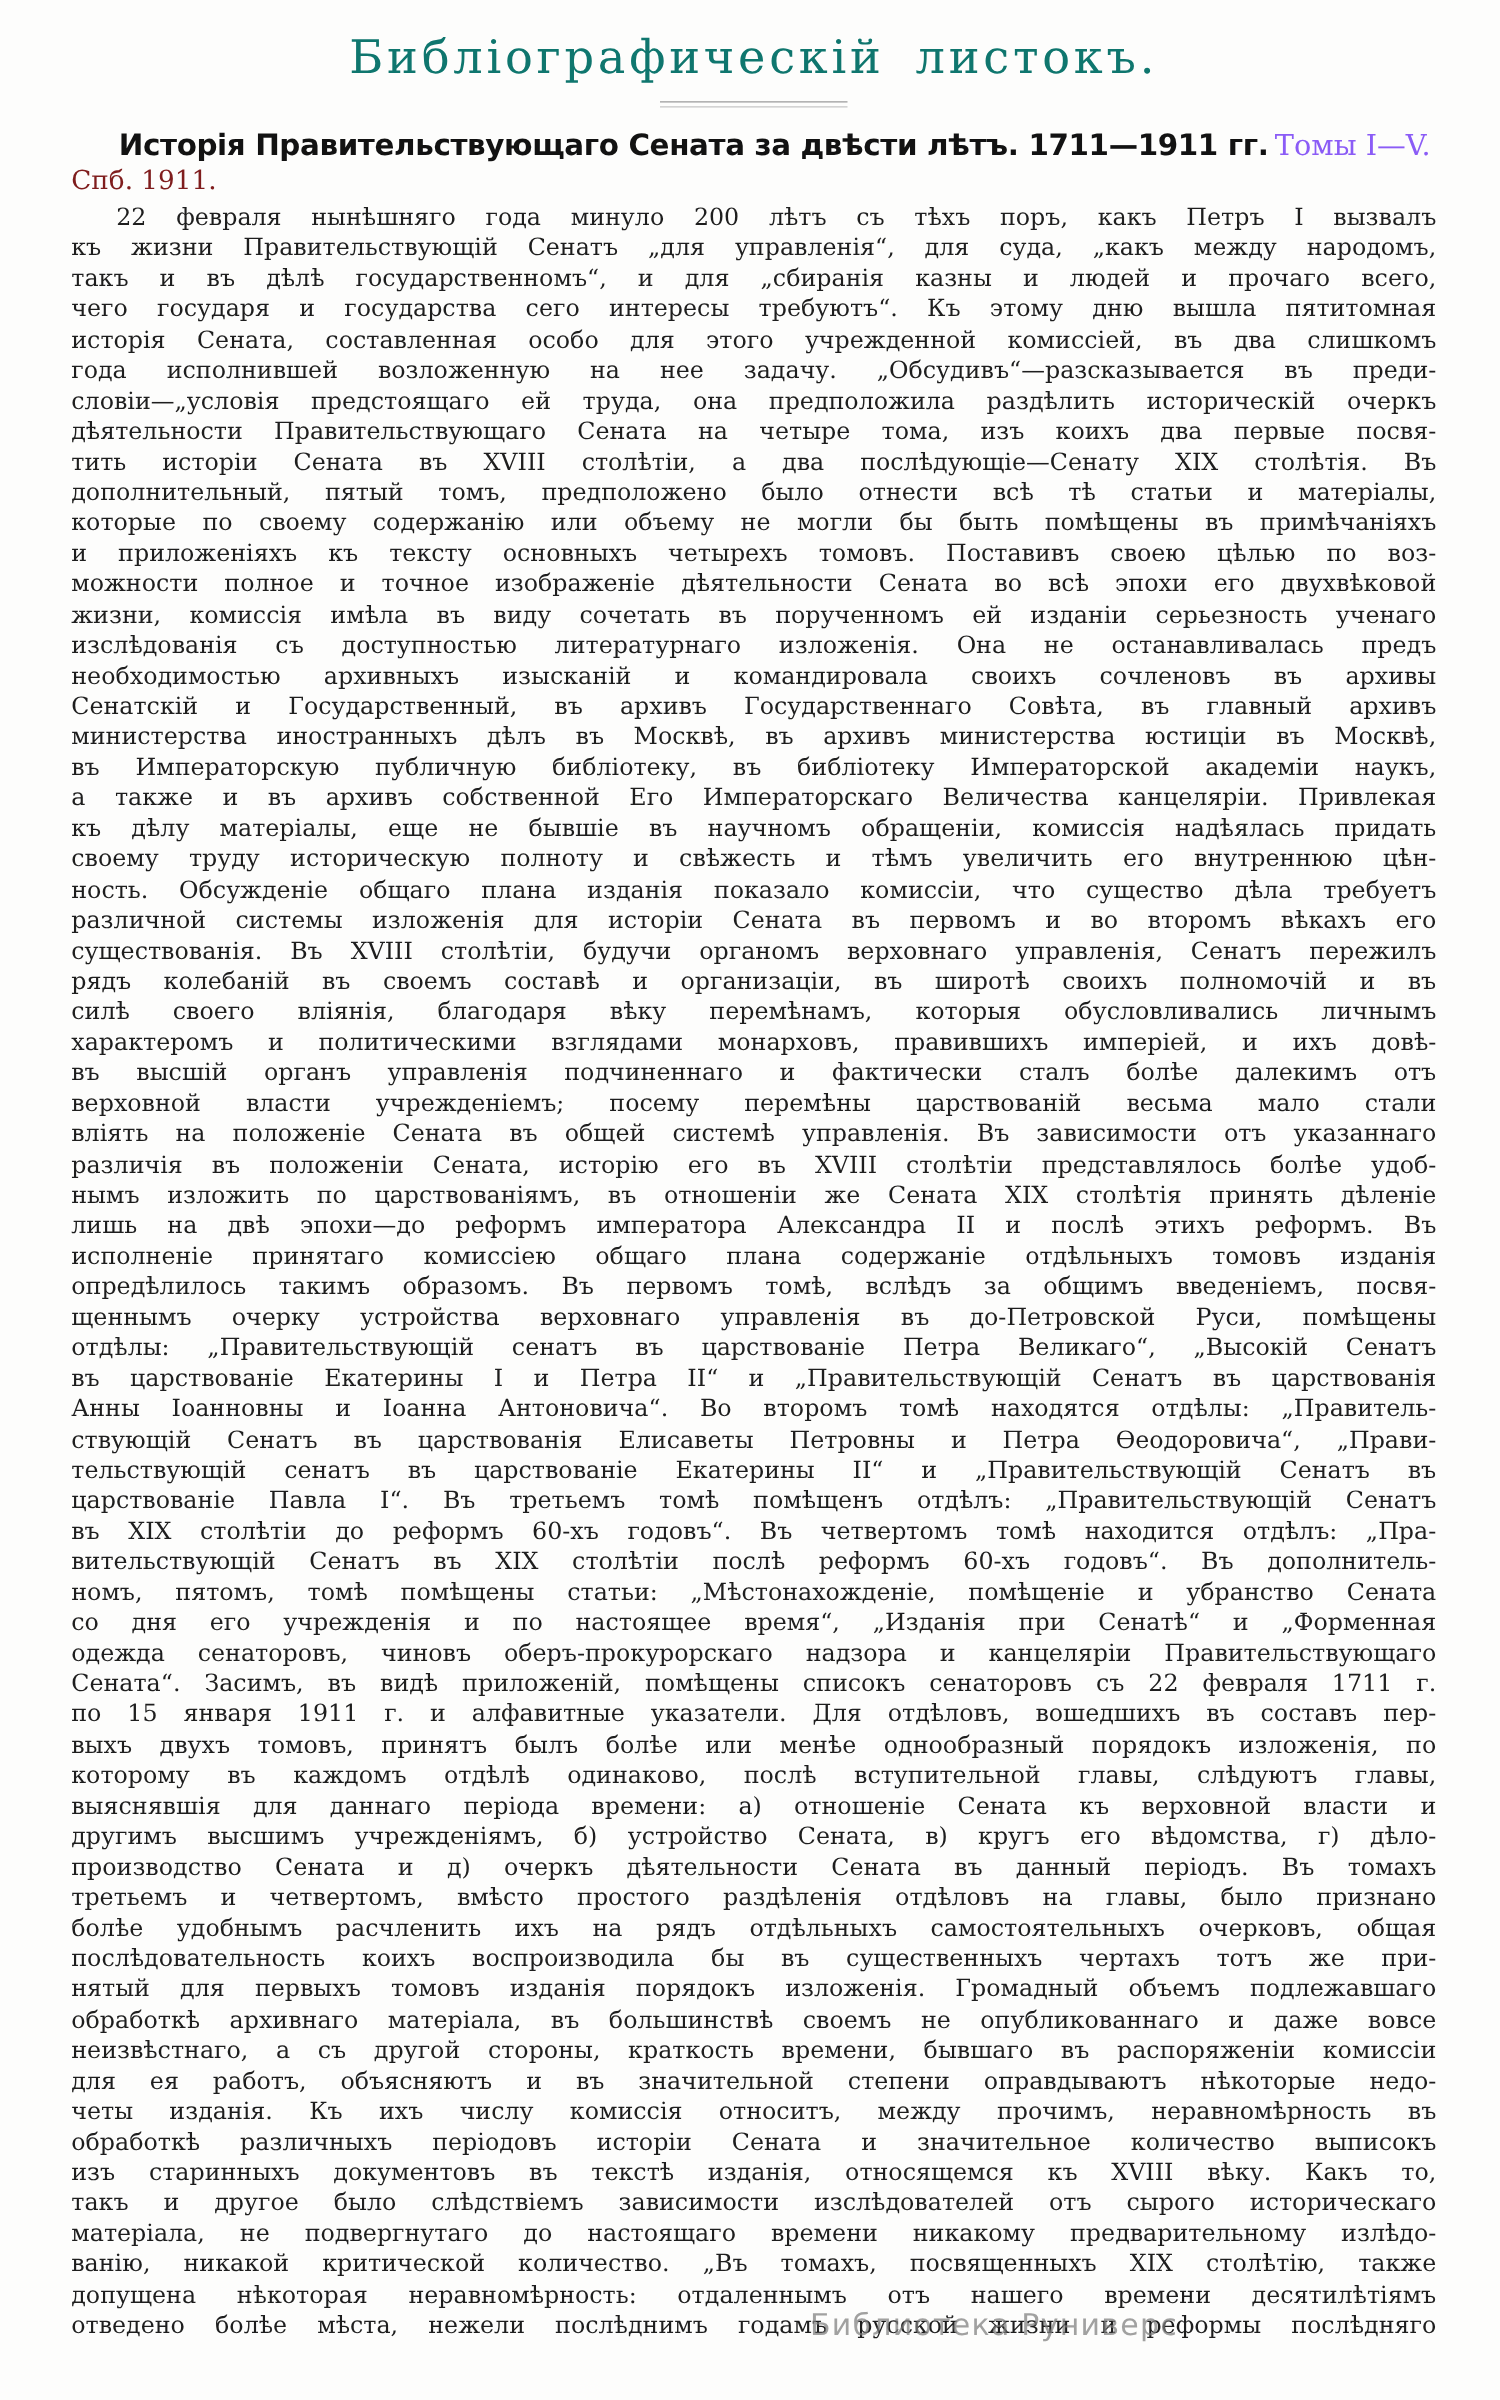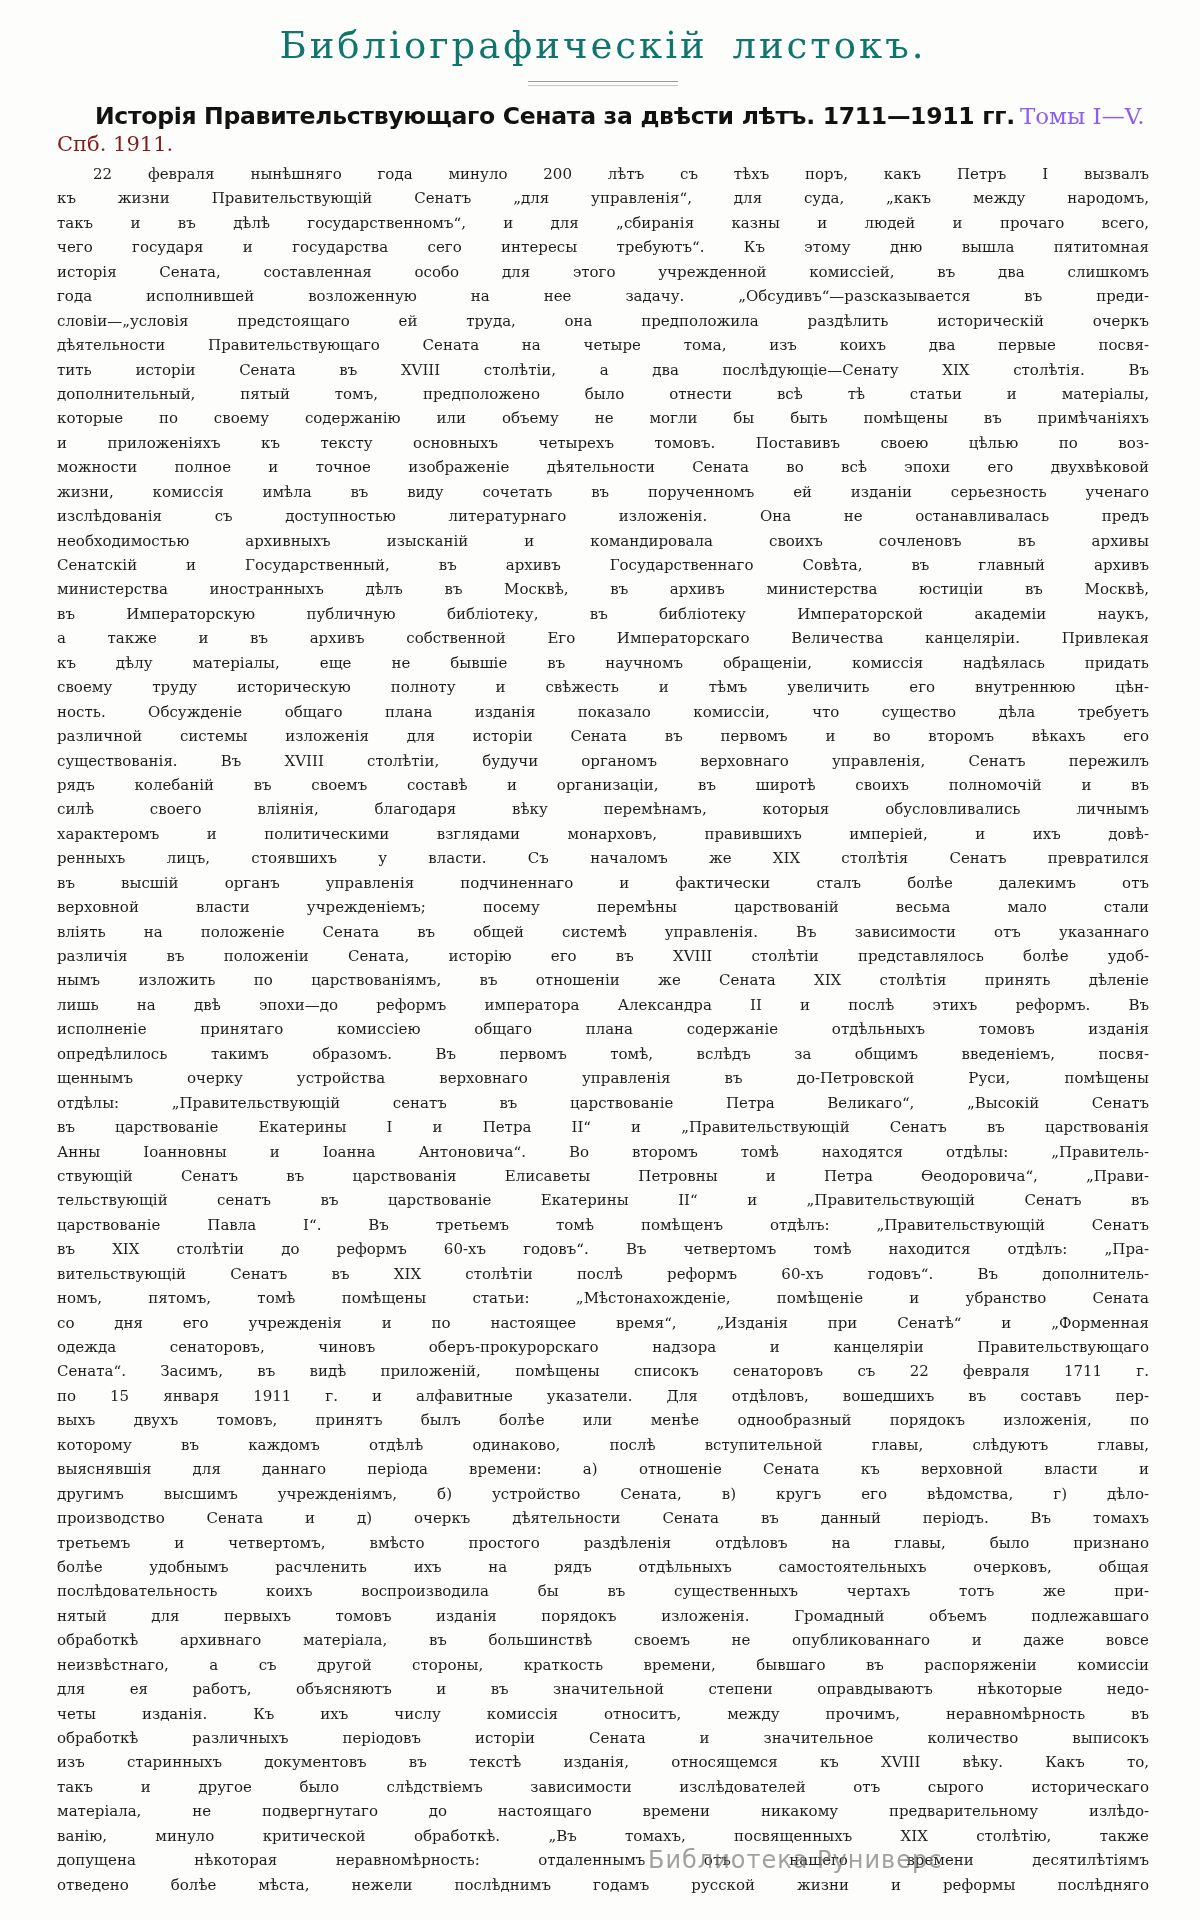--- a/index.html
+++ b/index.html
@@ -53,21 +53,21 @@
     font-family: "DejaVu Serif", serif;
     font-size: 23px;
     color: #8b5cf6;
   }
   .imprint {
     font-size: 21px;
     margin-bottom: 6px;
     color: #7f1d1d;
   }
   .article {
-    font-size: 15px;
+    font-size: 19px;
     color: #1e1e1e;
   }
   .article .line {
     height: 24.45px;
     line-height: 24.45px;
     text-align: justify;
     text-align-last: justify;
     white-space: nowrap;
     overflow: visible;
   }
@@ -124,21 +124,20 @@
       <div class="line">въ Императорскую публичную библіотеку, въ библіотеку Императорской академіи наукъ,</div>
       <div class="line">а также и въ архивъ собственной Его Императорскаго Величества канцеляріи. Привлекая</div>
       <div class="line">къ дѣлу матеріалы, еще не бывшіе въ научномъ обращеніи, комиссія надѣялась придать</div>
       <div class="line">своему труду историческую полноту и свѣжесть и тѣмъ увеличить его внутреннюю цѣн-</div>
       <div class="line">ность. Обсужденіе общаго плана изданія показало комиссіи, что существо дѣла требуетъ</div>
       <div class="line">различной системы изложенія для исторіи Сената въ первомъ и во второмъ вѣкахъ его</div>
       <div class="line">существованія. Въ XVIII столѣтіи, будучи органомъ верховнаго управленія, Сенатъ пережилъ</div>
       <div class="line">рядъ колебаній въ своемъ составѣ и организаціи, въ широтѣ своихъ полномочій и въ</div>
       <div class="line">силѣ своего вліянія, благодаря вѣку перемѣнамъ, которыя обусловливались личнымъ</div>
       <div class="line">характеромъ и политическими взглядами монарховъ, правившихъ имперіей, и ихъ довѣ-</div>
-      <div class="line">ренныхъ лицъ, стоявшихъ у власти. Съ началомъ же XIX столѣтія Сенатъ превратился</div>
       <div class="line">въ высшій органъ управленія подчиненнаго и фактически сталъ болѣе далекимъ отъ</div>
       <div class="line">верховной власти учрежденіемъ; посему перемѣны царствованій весьма мало стали</div>
       <div class="line">вліять на положеніе Сената въ общей системѣ управленія. Въ зависимости отъ указаннаго</div>
       <div class="line">различія въ положеніи Сената, исторію его въ XVIII столѣтіи представлялось болѣе удоб-</div>
       <div class="line">нымъ изложить по царствованіямъ, въ отношеніи же Сената XIX столѣтія принять дѣленіе</div>
       <div class="line">лишь на двѣ эпохи—до реформъ императора Александра II и послѣ этихъ реформъ. Въ</div>
       <div class="line">исполненіе принятаго комиссіею общаго плана содержаніе отдѣльныхъ томовъ изданія</div>
       <div class="line">опредѣлилось такимъ образомъ. Въ первомъ томѣ, вслѣдъ за общимъ введеніемъ, посвя-</div>
       <div class="line">щеннымъ очерку устройства верховнаго управленія въ до-Петровской Руси, помѣщены</div>
       <div class="line">отдѣлы: „Правительствующій сенатъ въ царствованіе Петра Великаго“, „Высокій Сенатъ</div>
@@ -164,20 +163,20 @@
       <div class="line">послѣдовательность коихъ воспроизводила бы въ существенныхъ чертахъ тотъ же при-</div>
       <div class="line">нятый для первыхъ томовъ изданія порядокъ изложенія. Громадный объемъ подлежавшаго</div>
       <div class="line">обработкѣ архивнаго матеріала, въ большинствѣ своемъ не опубликованнаго и даже вовсе</div>
       <div class="line">неизвѣстнаго, а съ другой стороны, краткость времени, бывшаго въ распоряженіи комиссіи</div>
       <div class="line">для ея работъ, объясняютъ и въ значительной степени оправдываютъ нѣкоторые недо-</div>
       <div class="line">четы изданія. Къ ихъ числу комиссія относитъ, между прочимъ, неравномѣрность въ</div>
       <div class="line">обработкѣ различныхъ періодовъ исторіи Сената и значительное количество выписокъ</div>
       <div class="line">изъ старинныхъ документовъ въ текстѣ изданія, относящемся къ XVIII вѣку. Какъ то,</div>
       <div class="line">такъ и другое было слѣдствіемъ зависимости изслѣдователей отъ сырого историческаго</div>
       <div class="line">матеріала, не подвергнутаго до настоящаго времени никакому предварительному излѣдо-</div>
-      <div class="line">ванію, минуло критической обработкѣ. „Въ томахъ, посвященныхъ XIX столѣтію, также</div>
+      <div class="line">ванію, никакой критической количество. „Въ томахъ, посвященныхъ XIX столѣтію, также</div>
       <div class="line">допущена нѣкоторая неравномѣрность: отдаленнымъ отъ нашего времени десятилѣтіямъ</div>
       <div class="line">отведено болѣе мѣста, нежели послѣднимъ годамъ русской жизни и реформы послѣдняго</div>
     </div>
 
 </div>
 
 <div class="watermark">Библиотека Руниверс</div>
 
 </body></html>

